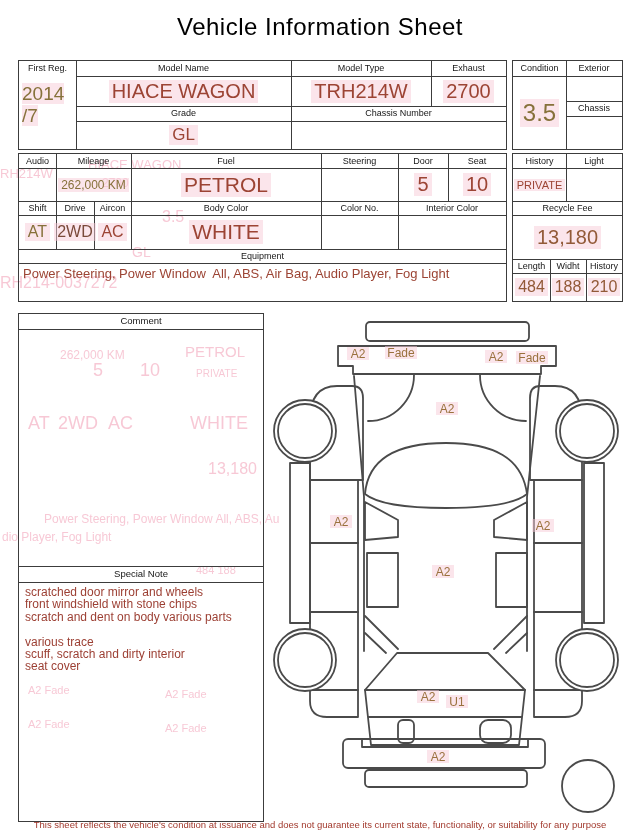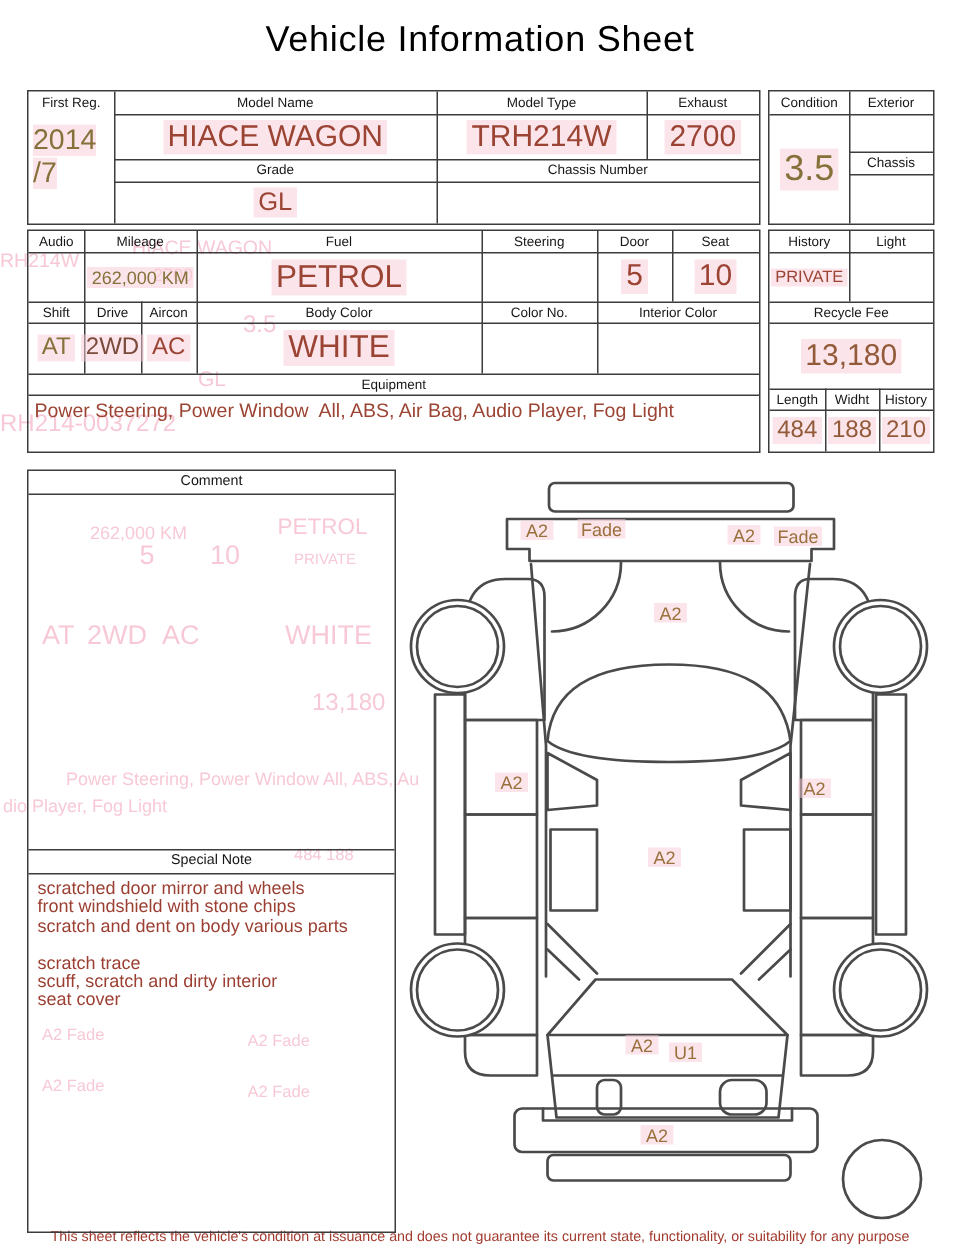--- a/index.html
+++ b/index.html
@@ -202,21 +202,21 @@
   <div class="lbl" style="left:0;top:0;width:244px;font-size:9.5px">Comment</div>
   <div class="hline" style="left:0;top:15px;width:244px"></div>
   <div class="hline" style="left:0;top:252px;width:244px"></div>
   <div class="lbl" style="left:0;top:253px;width:244px;font-size:9.5px">Special Note</div>
   <div class="hline" style="left:0;top:268px;width:244px"></div>
   <div id="notes">
     <div class="note-line">scratched door mirror and wheels</div>
     <div class="note-line">front windshield with stone chips</div>
     <div class="note-line">scratch and dent on body various parts</div>
     <div class="note-line"></div>
-    <div class="note-line">scratch trace</div>
+    <div class="note-line">various trace</div>
     <div class="note-line">scuff, scratch and dirty interior</div>
     <div class="note-line">seat cover</div>
   </div>
 </div>
 
 <svg width="640" height="835" viewBox="0 0 640 835">
   <g fill="none" stroke="#4a4a4a" stroke-width="1.8" stroke-linejoin="round" stroke-linecap="round">
 
     <rect x="366" y="322" width="163" height="19" rx="4"></rect>
     <path d="M338,346 H556 V366 H541 V374 H353 V366 H338 Z"></path>

